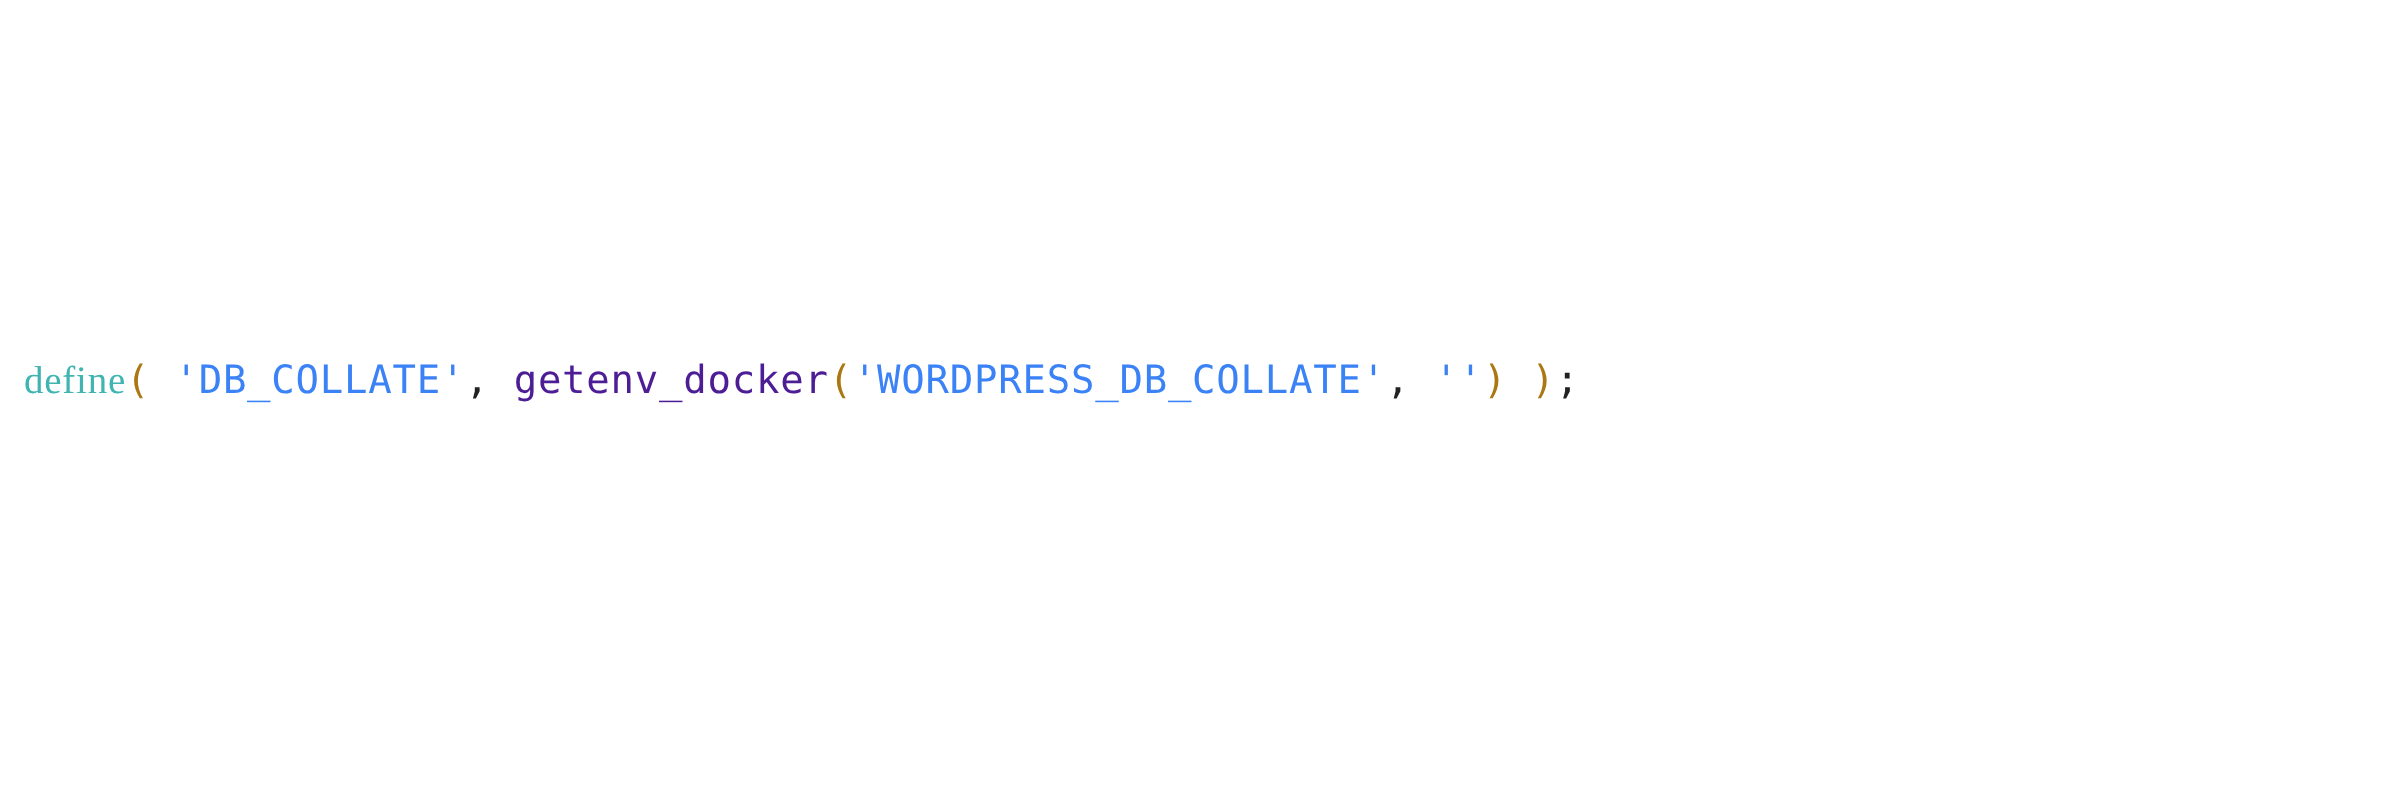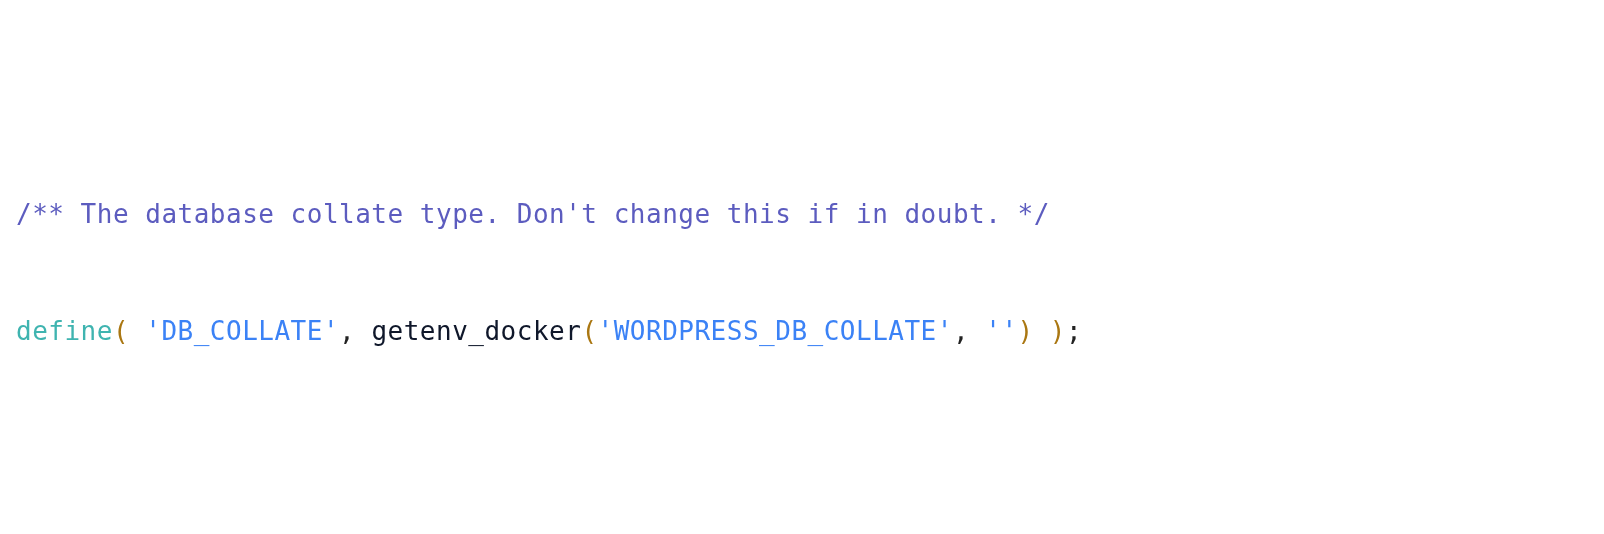--- a/index.html
+++ b/index.html
@@ -15,34 +15,33 @@
   .editor {
     padding: 0 16px;
     white-space: pre;
     letter-spacing: 0.5px;
   }
   .line {
     min-height: 39px;
     white-space: nowrap;
   }
   .tok-comment { color: #5c5cbf; }
-  .tok-keyword { color: #3fb4b0; }
+  .tok-keyword { color: #3fb4b0; font-family: Liberation Serif, serif; }
   .tok-string  { color: #3b82f6; }
-  .tok-func    { color: #0f172a; }
+  .tok-func    { color: #4c1d95; }
   .tok-paren   { color: #aa7712; }
   .tok-punct   { color: #222222; }
 </style>
 </head>
 <body>
 
 <div class="editor">
 
 <div class="line"><span> </span></div>
 
-<div class="line"><span class="tok-comment">/** The database collate type. Don't change this if in doubt. */</span></div>
 
 <div class="line"><span class="tok-keyword">define</span><span class="tok-paren">( </span><span class="tok-string">'DB_COLLATE'</span><span class="tok-punct">, </span><span class="tok-func">getenv_docker</span><span class="tok-paren">(</span><span class="tok-string">'WORDPRESS_DB_COLLATE'</span><span class="tok-punct">, </span><span class="tok-string">''</span><span class="tok-paren">)</span><span class="tok-paren"> )</span><span class="tok-punct">;</span></div>
 
 <div class="line"><span> </span></div>
 
 
 
 
 
 

